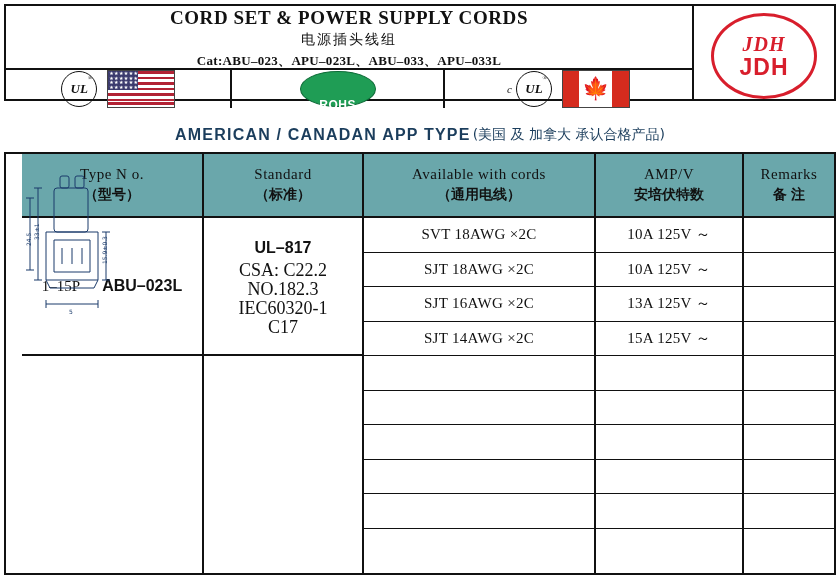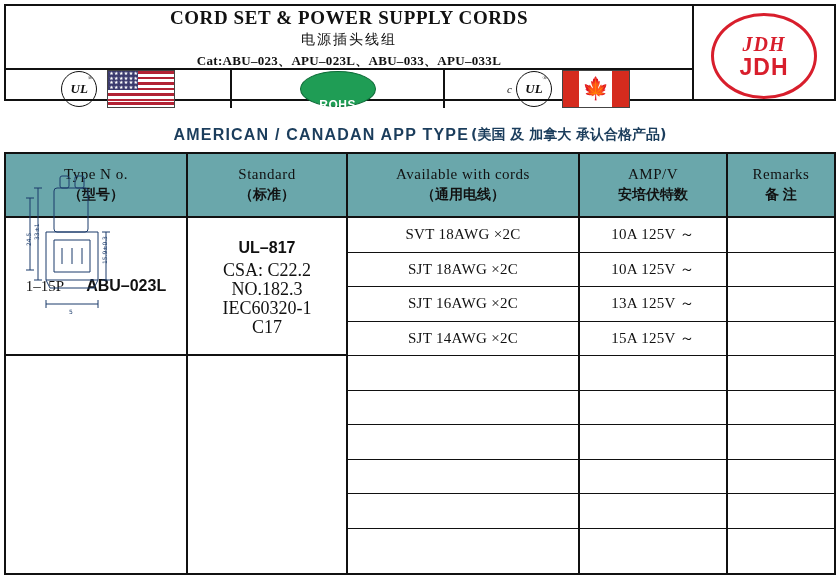--- a/index.html
+++ b/index.html
@@ -111,39 +111,39 @@
   
   .apptype{
     position:absolute;left:4px;top:120px;width:832px;height:30px;
     display:flex;align-items:center;justify-content:center;
   }
   .apptype .en{
     font-size:16px;font-weight:bold;letter-spacing:1.2px;
     font-family:"Liberation Sans", sans-serif;color:#1b3d5c;text-align:right;
   }
   .apptype .cn{
-    font-size:14px;font-weight:bold;margin-left:2px;
+    font-size:14px;font-weight:normal;margin-left:2px;
     font-family:"DejaVu Sans", sans-serif;color:#1b3d5c;
   }
 
   
   .table{
     position:absolute;left:4px;top:152px;width:832px;height:423px;
-    border:2px solid #111;box-sizing:border-box;display:flex;flex-direction:column;
+    border:2px solid #111;box-sizing:border-box;display:flex;flex-direction:column;padding-left:16px;
   }
   .thead{
     display:flex;height:64px;background:#6aa7ab;border-bottom:2px solid #111;box-sizing:border-box;
   }
   .th{
     display:flex;flex-direction:column;align-items:center;justify-content:center;
     box-sizing:border-box;border-right:2px solid #111;text-align:center;
   }
   .th:last-child{border-right:none;}
   .th .en{font-size:15px;letter-spacing:.5px;font-family:"Liberation Serif", serif;}
-  .th .cn{font-size:14px;margin-top:3px;font-family:Liberation Serif, serif;font-weight:bold;}
+  .th .cn{font-size:14px;margin-top:3px;font-family:Liberation Sans, sans-serif;font-weight:bold;}
 
   .col1{width:182px;}
   .col2{width:160px;}
   .col3{width:232px;}
   .col4{width:148px;}
   .col5{flex:1 1 auto;}
 
   .tbody{flex:1 1 auto;display:flex;}
   .cell{box-sizing:border-box;border-right:2px solid #111;}
   .cell:last-child{border-right:none;}

